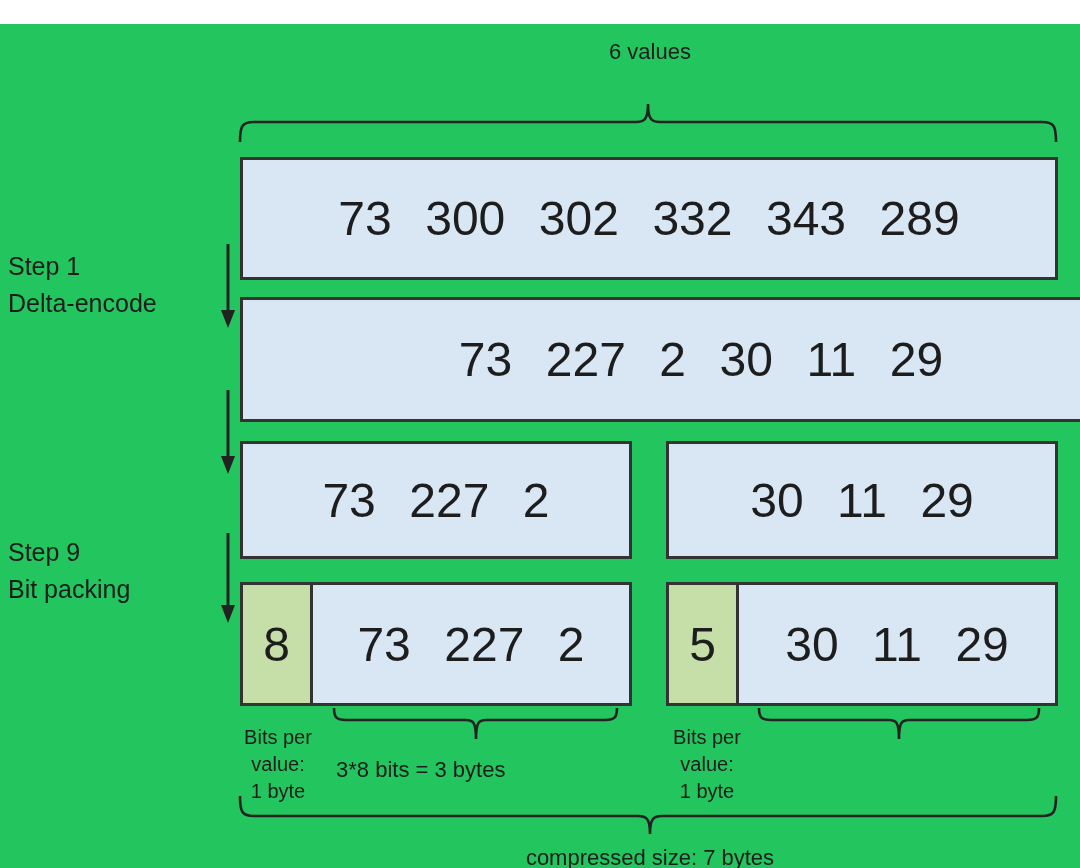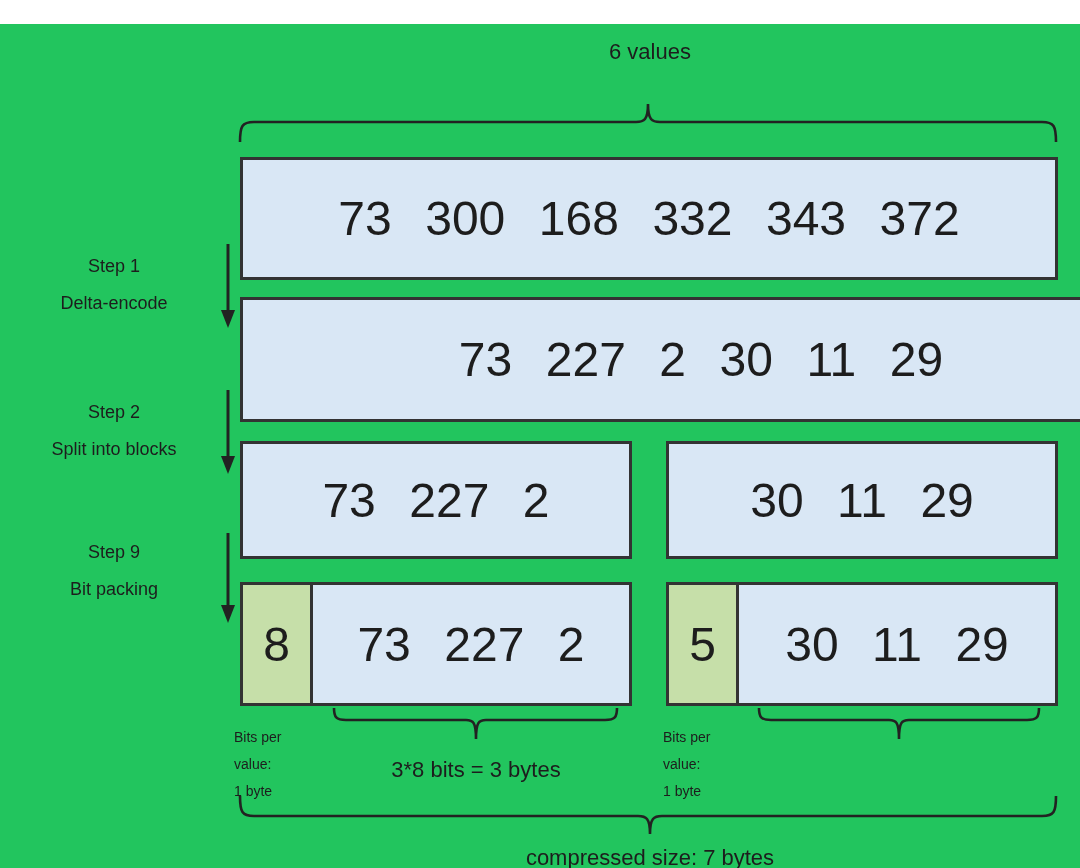--- a/index.html
+++ b/index.html
@@ -9,23 +9,23 @@
     height: 868px;
     background: #22c55e;
     font-family: "Liberation Sans", "DejaVu Sans", sans-serif;
     color: var(--text, #1d1d1d);
     overflow: hidden;
     margin-top: 24px;
   }
   .abs { position: absolute; }
   .center-text { text-align: center; }
   .small-label { font-size: 22px; line-height: 28px; color: #1d1d1d; }
-  .step-label { font-size: 18px; line-height: 37px; text-align: center; color: #1d1d1d; }
-  .bits-label { font-size: 14px; line-height: 27px; color: #1d1d1d; }
-  .size-label { font-size: 22px; text-align: center; color: #1d1d1d; }
+  .step-label { font-size: 25px; line-height: 37px; color: #1d1d1d; }
+  .bits-label { font-size: 20px; line-height: 27px; text-align: center; color: #1d1d1d; }
+  .size-label { font-size: 22px; text-align: left; color: #1d1d1d; }
   .box {
     position: absolute;
     background: var(--box-fill, #d9e7f5);
     border: 3px solid var(--border, #333333);
     box-sizing: border-box;
     display: flex;
     align-items: center;
     justify-content: center;
   }
   .values {
@@ -62,40 +62,36 @@
 
   <div class="abs small-label center-text" style="left:250px; top:14px; width:800px;">
     <div>6 values</div>
   </div>
 
   <svg class="abs" style="left:238px; top:74px;" width="820" height="48" viewBox="0 0 820 48">
     <path d="M 2 44 C 2 28, 4 24, 16 24 L 398 24 C 406 24, 410 22, 410 6 C 410 22, 414 24, 422 24 L 804 24 C 816 24, 818 28, 818 44" fill="none" stroke="#222222" stroke-width="2.6"></path>
   </svg>
 
   <div class="box" style="left:240px; top:133px; width:818px; height:123px;">
-    <span class="values">73 300 168 332 343 372</span>
+    <span class="values">73 300 302 332 343 289</span>
   </div>
 
   <div class="abs step-label" style="left:8px; top:224px; width:212px;">
     <div>Step 1</div>
     <div>Delta-encode</div>
   </div>
   <svg class="abs" style="left:218px; top:220px;" width="20" height="84" viewBox="0 0 20 84">
     <line x1="10" y1="0" x2="10" y2="66" stroke="#222222" stroke-width="3"></line>
     <polygon points="3,66 17,66 10,84" fill="#222222"></polygon>
   </svg>
 
   <div class="box" style="left:240px; top:273px; width:922px; height:125px;">
     <span class="values">73 227 2 30 11 29</span>
   </div>
 
-  <div class="abs step-label" style="left:8px; top:370px; width:212px;">
-    <div>Step 2</div>
-    <div>Split into blocks</div>
-  </div>
   <svg class="abs" style="left:218px; top:366px;" width="20" height="84" viewBox="0 0 20 84">
     <line x1="10" y1="0" x2="10" y2="66" stroke="#222222" stroke-width="3"></line>
     <polygon points="3,66 17,66 10,84" fill="#222222"></polygon>
   </svg>
 
   <div class="box" style="left:240px; top:417px; width:392px; height:118px;">
     <span class="values">73 227 2</span>
   </div>
   <div class="box" style="left:666px; top:417px; width:392px; height:118px;">
     <span class="values">30 11 29</span>

